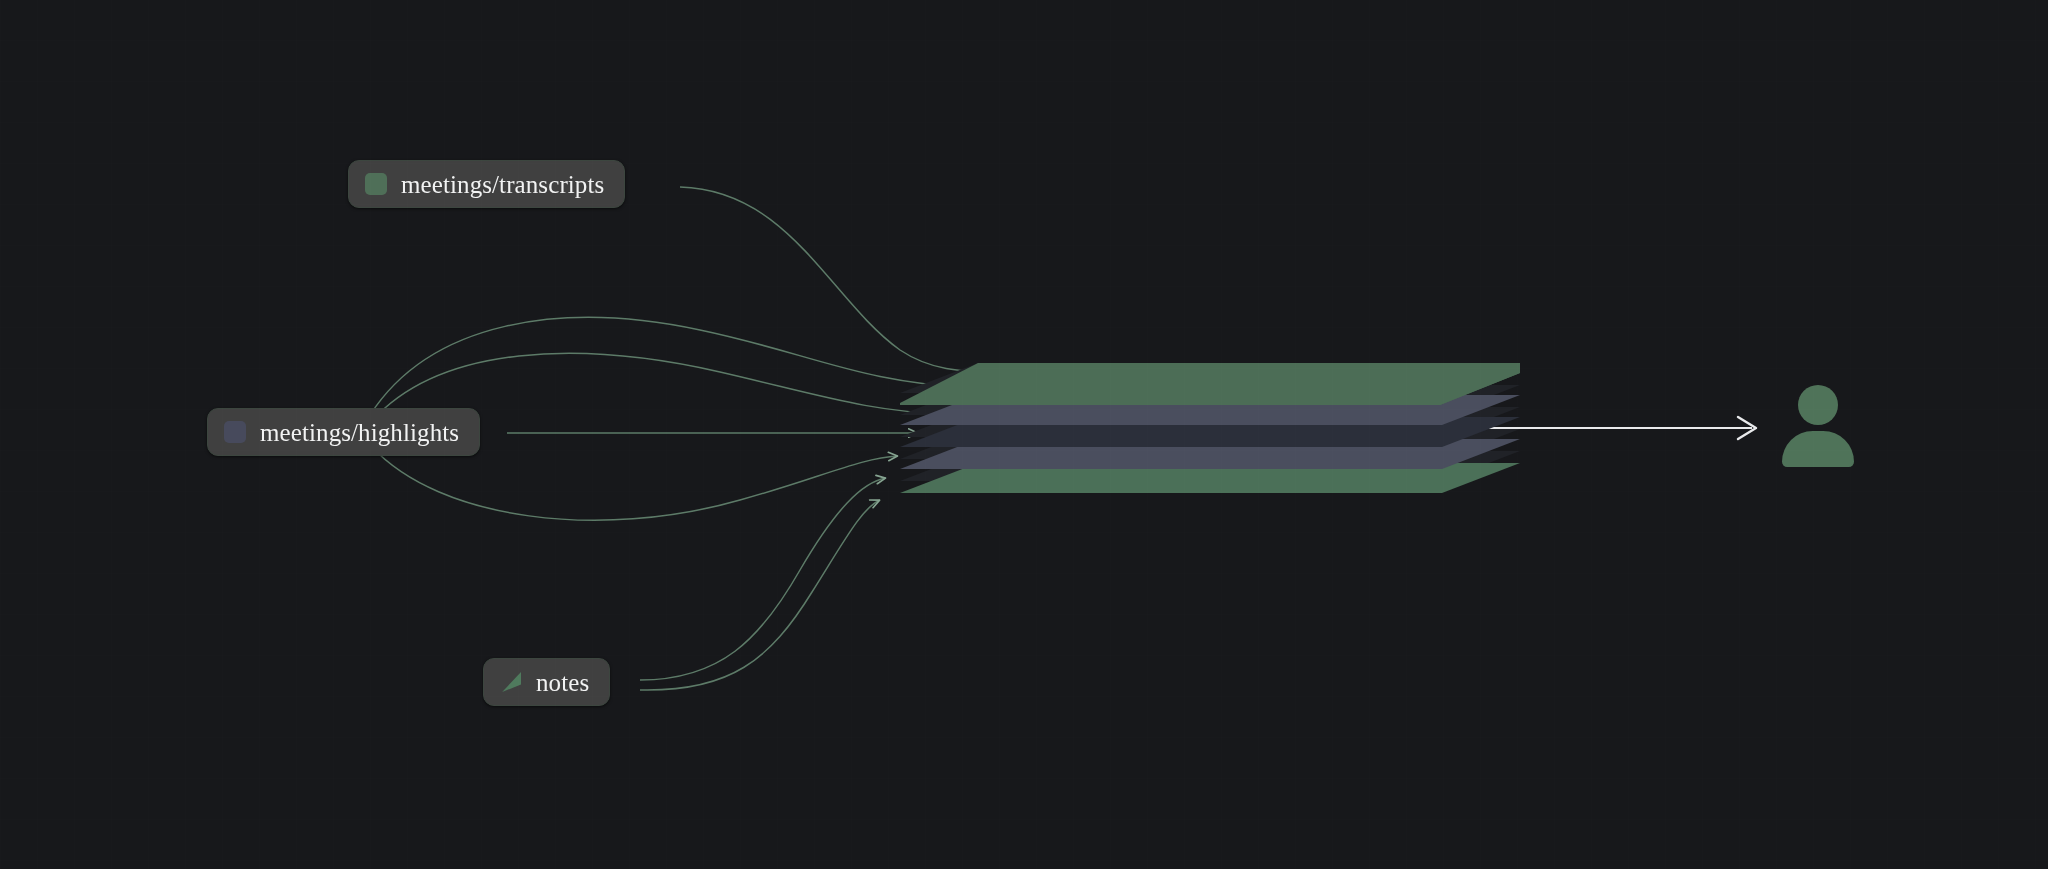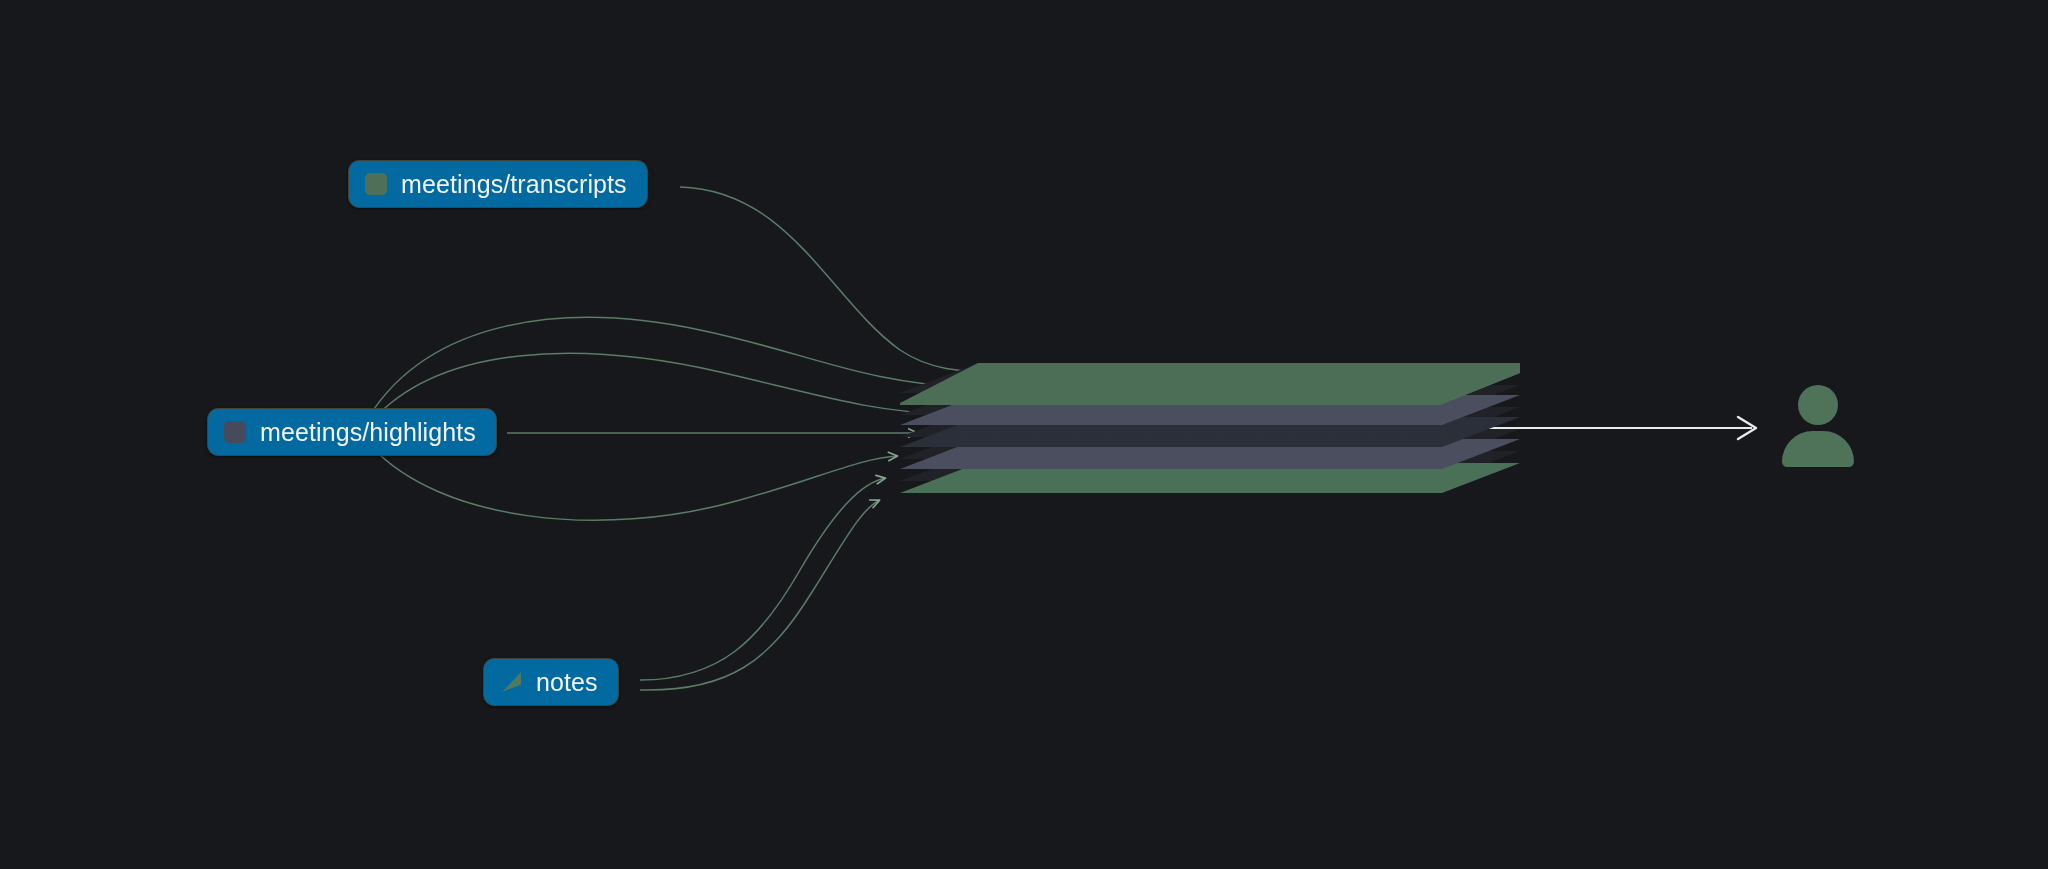--- a/index.html
+++ b/index.html
@@ -40,23 +40,24 @@
   .node {
     position: absolute;
     display: flex;
     align-items: center;
     gap: 14px;
     box-sizing: border-box;
     height: 48px;
     padding: 0 20px 0 16px;
     border-radius: 11px;
     border: 1px solid #3c463f;
-    background: #0369a1;
+    background: #404040;
     box-shadow: 0 1px 3px rgba(0,0,0,0.55);
     white-space: nowrap;
+    font-family: Liberation Serif, serif;
   }
   .node-label {
     color: #f2f3f3;
     font-size: 25px;
     line-height: 1;
     letter-spacing: 0.1px;
   }
   .chip-icon {
     width: 22px;
     height: 22px;

